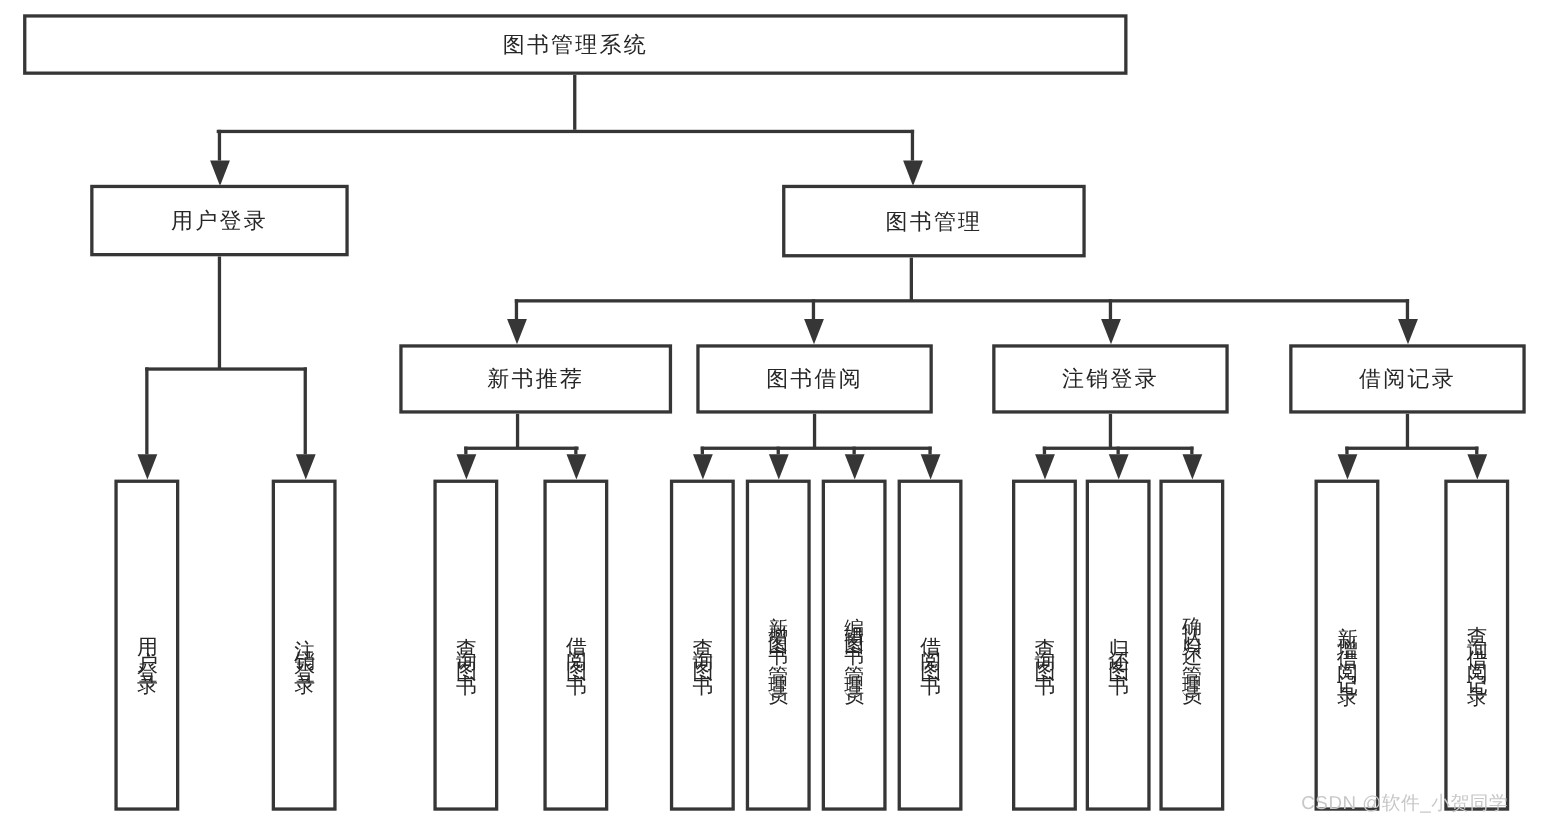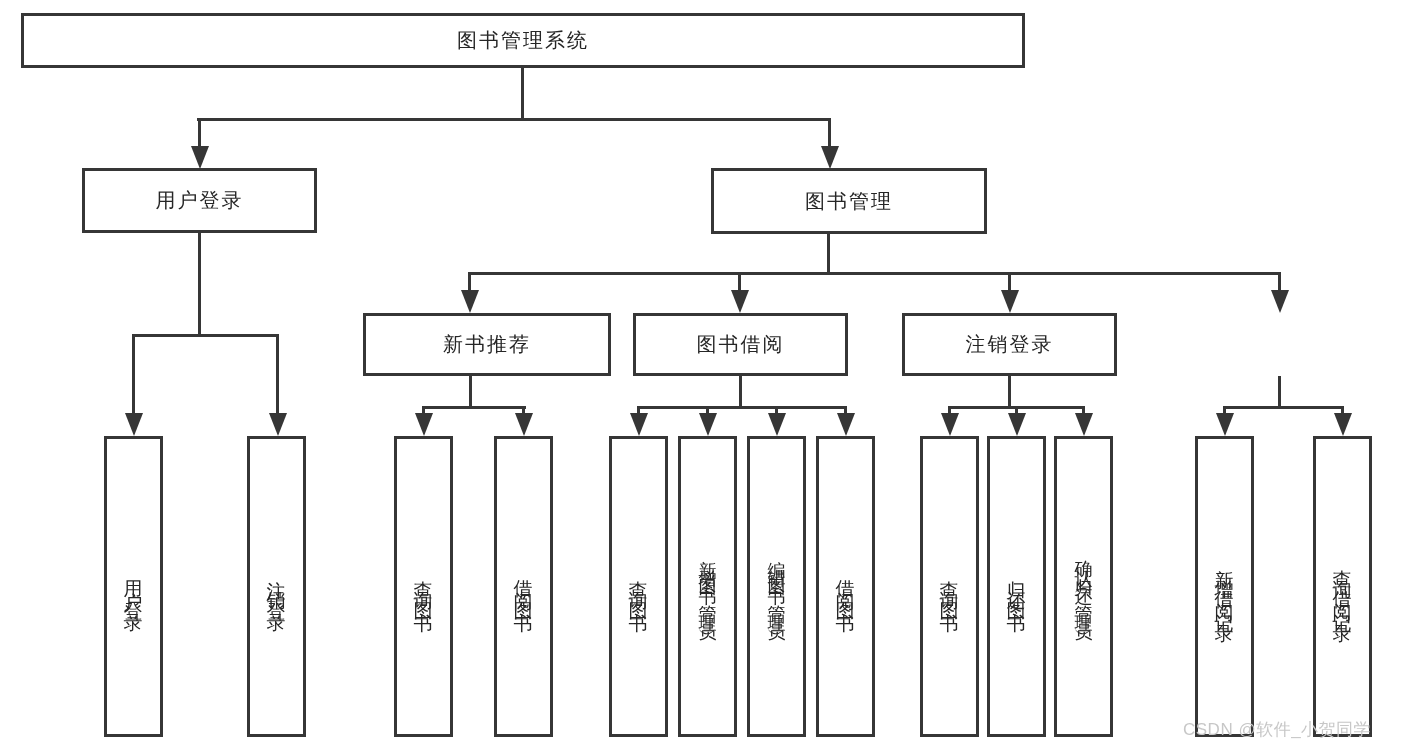--- a/index.html
+++ b/index.html
@@ -92,20 +92,23 @@
 
   <div class="box" style="left:363px; top:313px; width:248px; height:63px;">
     <span class="hlabel">新书推荐</span>
   </div>
   <div class="box" style="left:633px; top:313px; width:215px; height:63px;">
     <span class="hlabel">图书借阅</span>
   </div>
   <div class="box" style="left:902px; top:313px; width:215px; height:63px;">
     <span class="hlabel">注销登录</span>
   </div>
+  <div class="box" style="left:1172px; top:313px; width:215px; height:63px;">
+    <span class="hlabel">借阅记录</span>
+  </div>
 
   <div class="box" style="left:104px; top:436px; width:59px; height:301px;">
     <span class="vlabel">用户登录</span>
   </div>
   <div class="box" style="left:247px; top:436px; width:59px; height:301px;">
     <span class="vlabel">注销登录</span>
   </div>
 
   <div class="box" style="left:394px; top:436px; width:59px; height:301px;">
     <span class="vlabel">查询图书</span>

